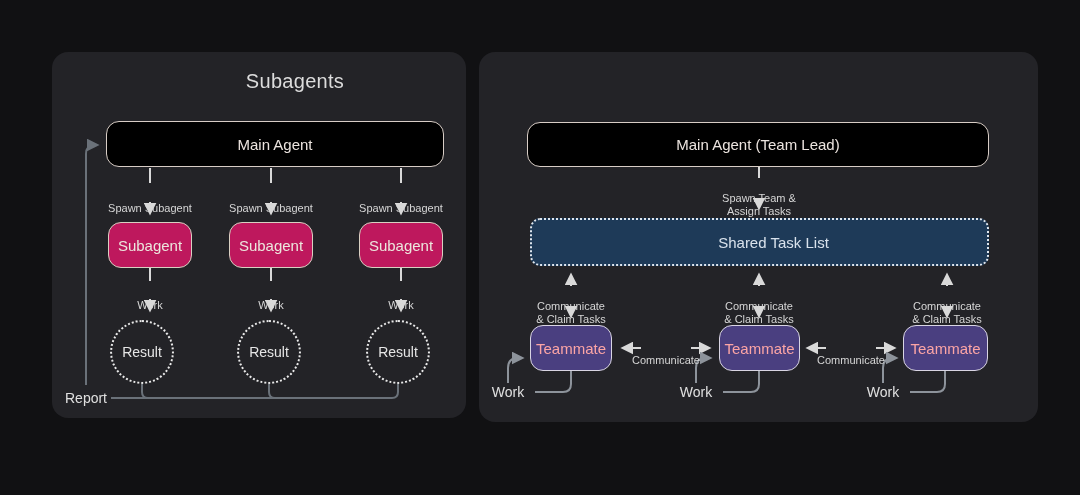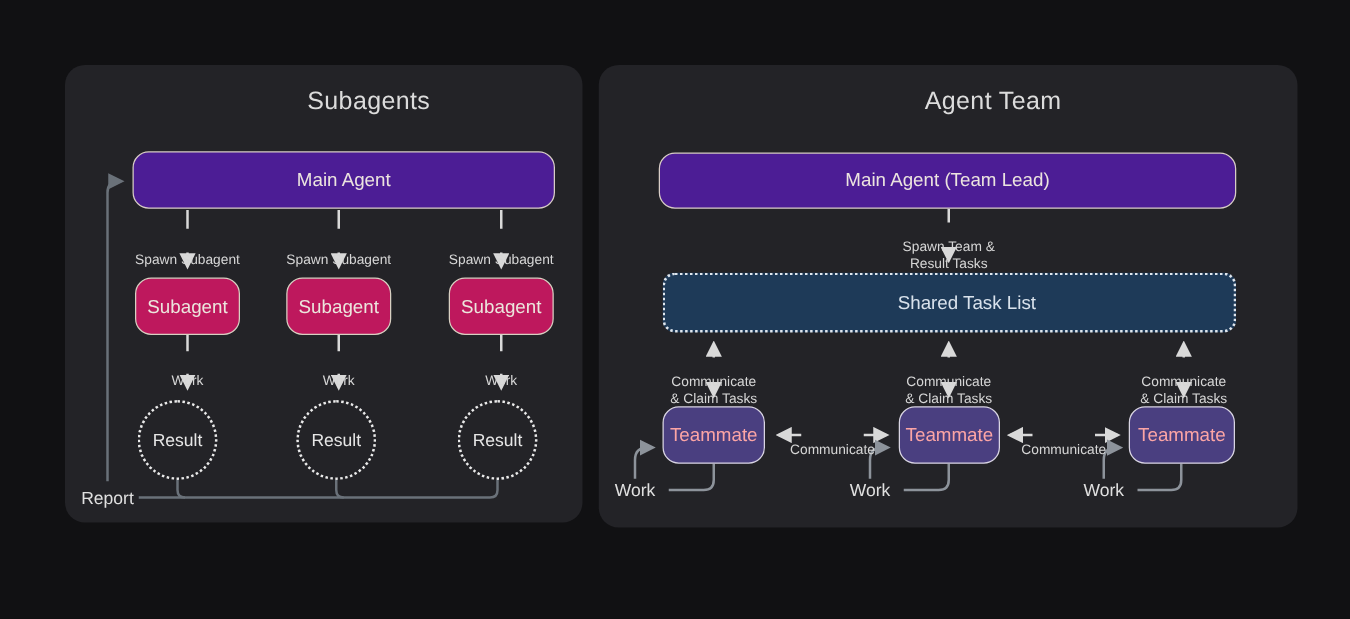--- a/index.html
+++ b/index.html
@@ -14,21 +14,21 @@
   .panel.right{left:479px;width:559px;height:370px;}
   .panel-title{
     position:absolute;top:18px;left:0;width:100%;text-align:center;
     color:#dcdcdc;font-size:20px;font-weight:500;letter-spacing:.3px;padding-left:36px;
   }
   svg.layer{position:absolute;left:0;top:0;}
   .box{
     position:absolute;display:flex;align-items:center;justify-content:center;
     border-radius:13px;box-sizing:border-box;font-size:15px;
   }
-  .box.maroon{background:#4c1d95;border:1.6px solid #d8cdc6;color:#ece4df;}
+  .box.maroon{background:#000000;border:1.6px solid #d8cdc6;color:#ece4df;}
   .box.brown{background:#be185d;border:1.6px solid #d8d0c2;color:#ece6dd;}
   .box.navy{background:#1e3a58;border:2px dotted #dfe6ee;border-radius:10px;color:#d9e2ec;padding-left:28px;}
   .box.purple{background:#4a3f80;border:1.6px solid #d9d5e3;color:#fca5a5;}
   .circle{
     position:absolute;width:64px;height:64px;border-radius:50%;
     border:2px dotted #eaeaea;box-sizing:border-box;
     display:flex;align-items:center;justify-content:center;
     color:#e6e6e6;font-size:14px;
   }
   .small-label{
@@ -112,21 +112,20 @@
       <span>Result</span>
     </div>
     <div class="circle" style="left:314px;top:268px;">
       <span>Result</span>
     </div>
 
     <div class="mid-label" style="left:10px;top:338px;width:48px;">Report</div>
   </div>
 
   <div class="panel right">
-    <div class="panel-title">Agent Team</div>
 
     <svg class="layer" width="559" height="370">
       <g stroke="#d9d9d9" stroke-width="2" fill="none">
         <path d="M280,115 V126"></path>
         <path d="M280,150 V156" marker-end="url(#mL)"></path>
       </g>
       <g stroke="#d9d9d9" stroke-width="2" fill="none">
         <path d="M92,234 V223" marker-end="url(#mL)"></path>
           <path d="M92,258 V264" marker-end="url(#mL)"></path>
         <path d="M280,234 V223" marker-end="url(#mL)"></path>
@@ -149,21 +148,21 @@
         <path d="M404,331 V316 Q404,306 414,306 L417,306" marker-end="url(#mW)"></path>
       </g>
     </svg>
 
     <div class="box maroon" style="left:48px;top:70px;width:462px;height:45px;">
       <span>Main Agent (Team Lead)</span>
     </div>
 
     <div class="small-label" style="left:210px;top:128px;width:140px;">
       <span>Spawn Team &amp;</span><br>
-      <span>Result Tasks</span>
+      <span>Assign Tasks</span>
     </div>
 
     <div class="box navy" style="left:51px;top:166px;width:459px;height:48px;">
       <span>Shared Task List</span>
     </div>
 
     <div class="small-label" style="left:32px;top:236px;width:120px;">
       <span>Communicate</span><br>
       <span>&amp; Claim Tasks</span>
     </div>

